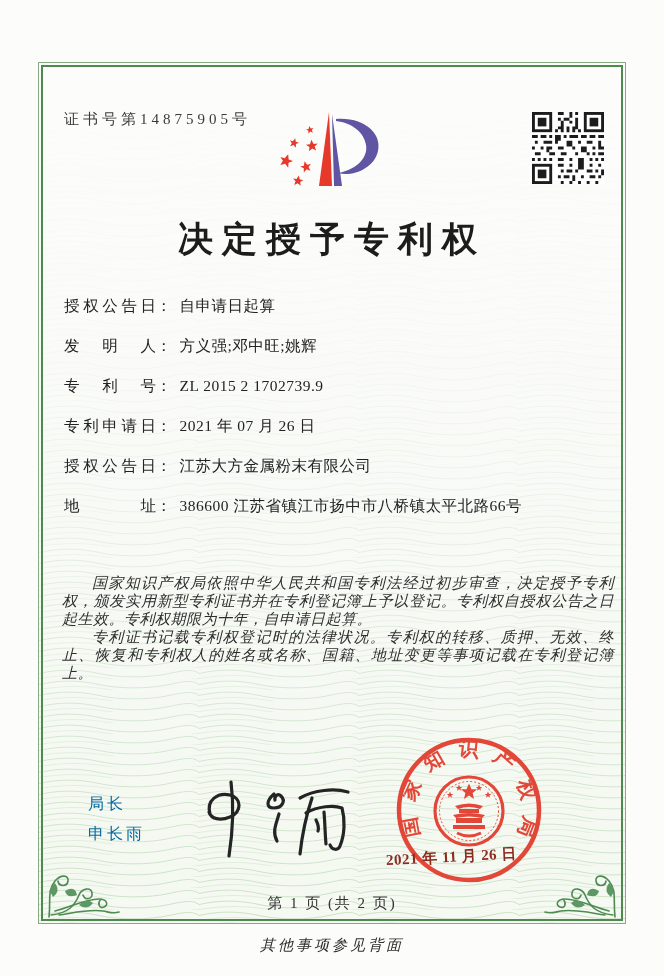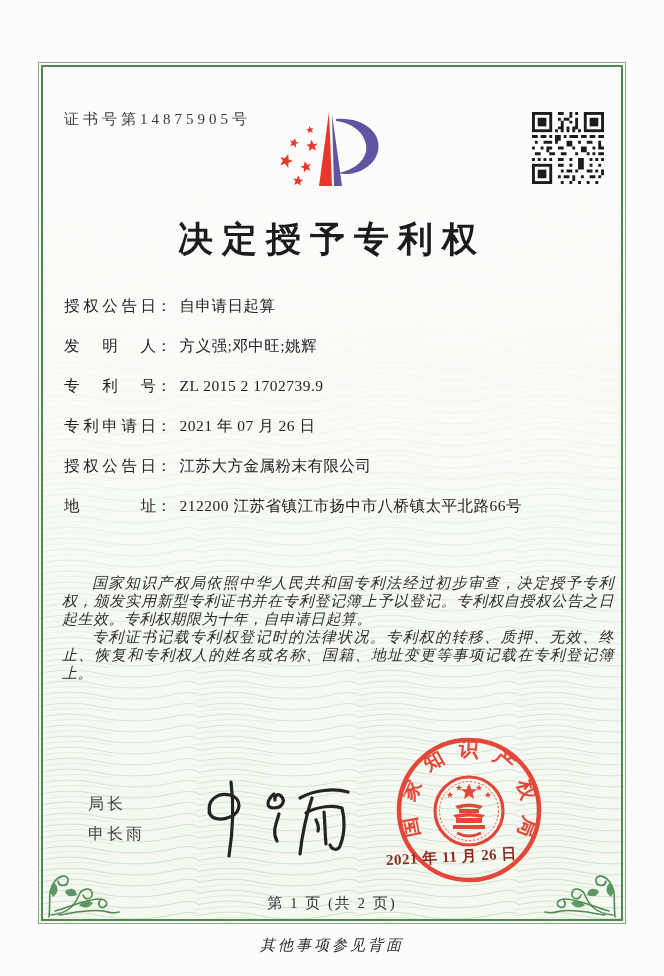--- a/index.html
+++ b/index.html
@@ -29,21 +29,21 @@
   .fvalue{letter-spacing:0.5px;}
   .fpair{display:inline-block;}
   .fpair2{margin-left:34px;}
   .fpair2 .flabel{width:86px;}
 
   .paras{position:absolute;left:62px;top:574px;width:552px;z-index:2;}
   .paras p{margin:0;font-size:15px;line-height:18px;text-indent:2em;
     font-style:italic;letter-spacing:0.5px;color:#2e2e2e;text-align:justify;}
 
   .signer{position:absolute;left:88px;top:789px;z-index:2;
-    font-family:"Liberation Sans","DejaVu Sans",sans-serif;font-size:16px;letter-spacing:3px;line-height:30px;color:#404040;}
+    font-family:"Liberation Sans","DejaVu Sans",sans-serif;font-size:16px;letter-spacing:3px;line-height:30px;color:#0369a1;}
   .signature{position:absolute;left:182px;top:768px;z-index:3;}
 
   .seal{position:absolute;left:390px;top:731px;z-index:3;mix-blend-mode:multiply;opacity:0.94;}
   .seal-date{position:absolute;left:386px;top:847px;width:156px;z-index:4;
     font-size:15px;font-weight:700;color:#8d2b21;letter-spacing:0.5px;
     transform:rotate(-3deg);white-space:nowrap;}
 
   .page-no{position:absolute;left:0;right:0;top:894px;text-align:center;
     font-size:15px;letter-spacing:2px;color:#333;z-index:2;}
   .back-note{position:absolute;left:0;right:0;top:936px;text-align:center;
@@ -147,21 +147,21 @@
     <div class="frow">
       <span class="flabel">专利号</span><span class="fcolon">：</span><span class="fvalue">ZL 2015 2 1702739.9</span>
     </div>
     <div class="frow">
       <span class="flabel">专利申请日</span><span class="fcolon">：</span><span class="fvalue">2021 年 07 月 26 日</span>
     </div>
     <div class="frow">
       <span class="flabel">授权公告日</span><span class="fcolon">：</span><span class="fvalue">江苏大方金属粉末有限公司</span>
     </div>
     <div class="frow">
-      <span class="flabel">地址</span><span class="fcolon">：</span><span class="fvalue">212200 江苏省镇江市扬中市八桥镇太平北路66号</span>
+      <span class="flabel">地址</span><span class="fcolon">：</span><span class="fvalue">386600 江苏省镇江市扬中市八桥镇太平北路66号</span>
     </div>
   </div>
 
   <div class="paras">
     <p>国家知识产权局依照中华人民共和国专利法经过初步审查，决定授予专利权，颁发实用新型专利证书并在专利登记簿上予以登记。专利权自授权公告之日起生效。专利权期限为十年，自申请日起算。</p>
     <p>专利证书记载专利权登记时的法律状况。专利权的转移、质押、无效、终止、恢复和专利权人的姓名或名称、国籍、地址变更等事项记载在专利登记簿上。</p>
   </div>
 
   <div class="signer">
     <div>局长</div>

